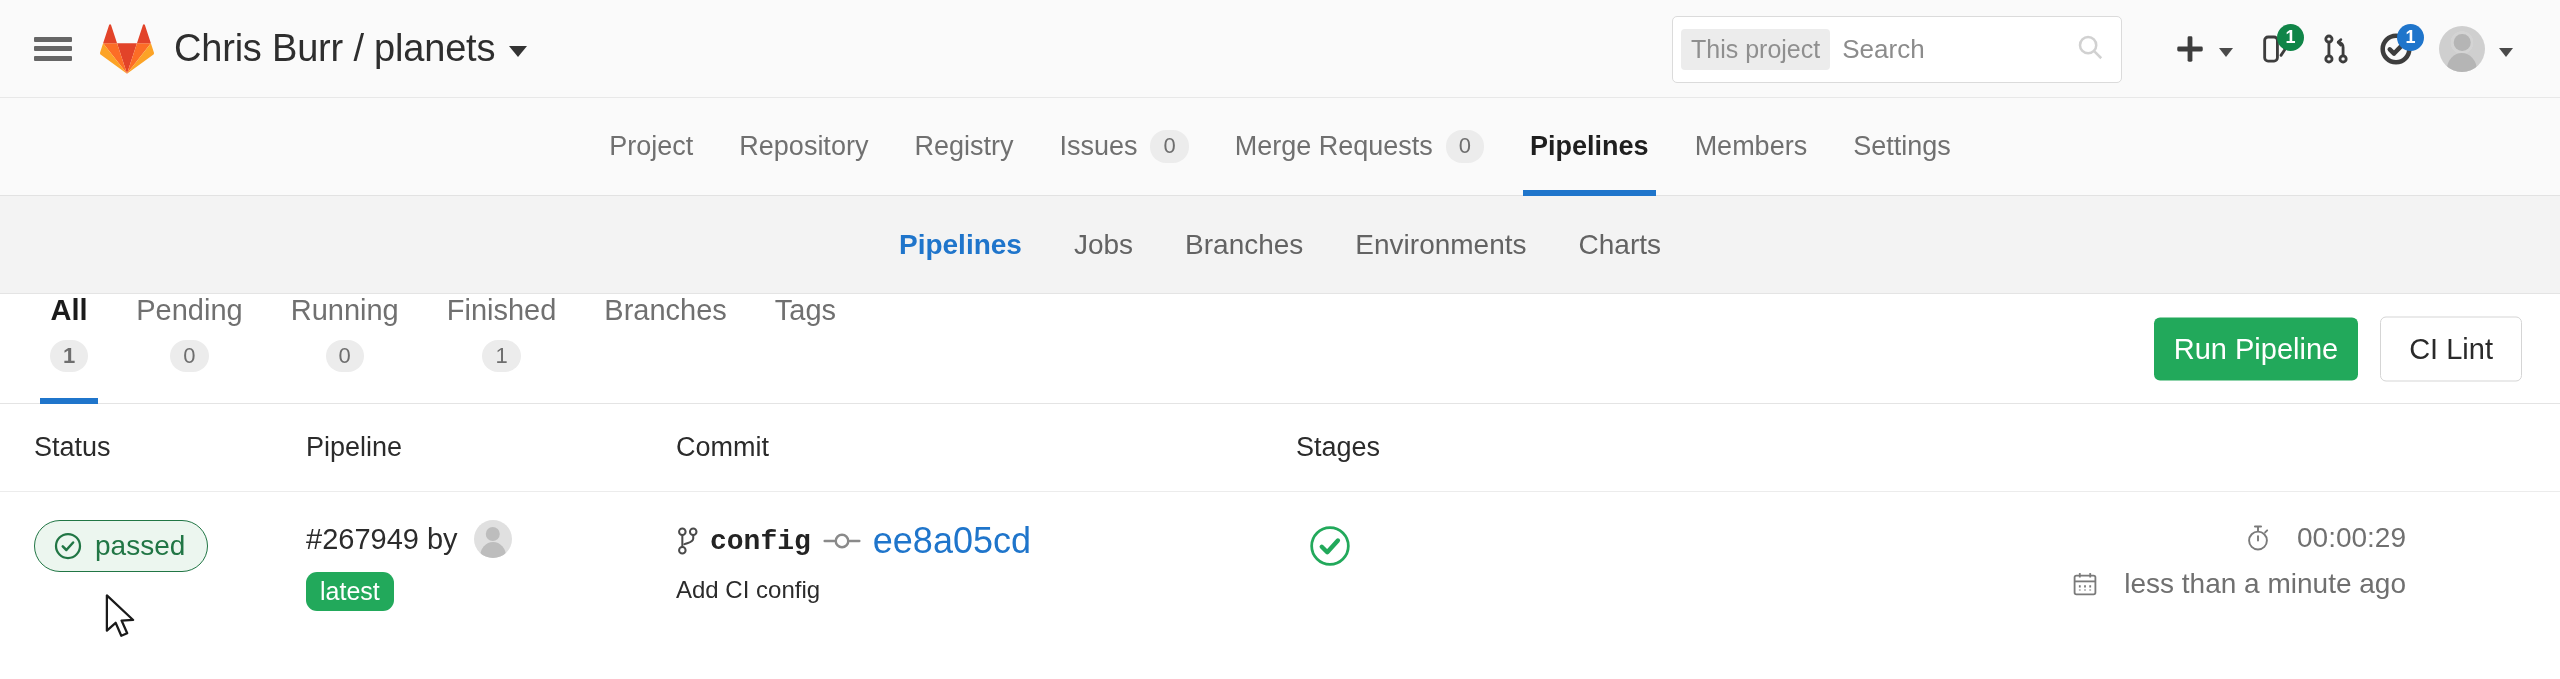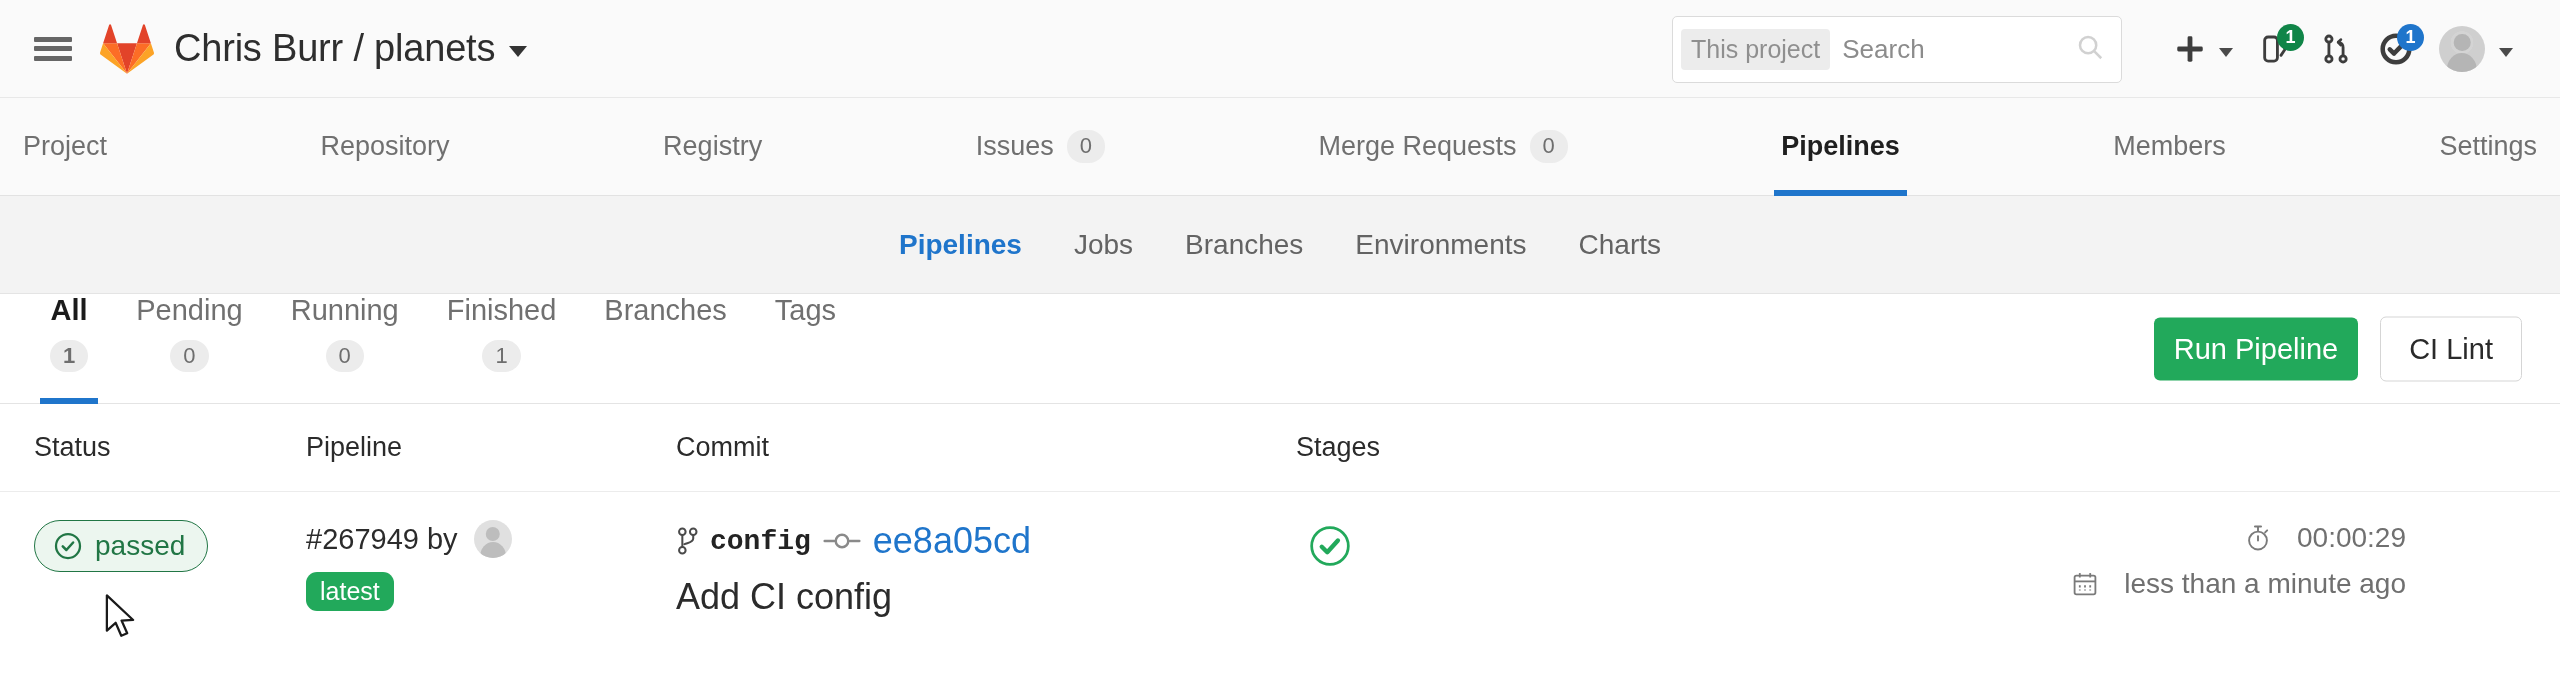--- a/index.html
+++ b/index.html
@@ -127,21 +127,21 @@
     transform: translateX(-50%);
   }
 
   
   .projnav {
     height: 98px;
     background: #fafafa;
     border-bottom: 1px solid #e2e2e2;
     display: flex;
     align-items: center;
-    justify-content: space-between;
+    justify-content: center;
     gap: 0;
   }
   .projnav-item {
     font-size: 27px;
     color: #707070;
     padding: 0 23px;
     height: 98px;
     display: flex; align-items: center; gap: 13px;
     cursor: pointer;
     position: relative;
@@ -309,21 +309,21 @@
     color: #232323;
     font-size: 28px;
   }
   .sha-link {
     color: #1f75cb;
     text-decoration: none;
     font-size: 36px;
     cursor: pointer;
   }
   .commit-msg {
-    font-size: 36px; color: #2b2b2b; margin-top: 14px;
+    font-size: 24px; color: #2b2b2b; margin-top: 14px;
   }
 
   .stages-cell { padding-top: 4px; padding-left: 12px; }
 
   .meta-cell {
     display: flex; flex-direction: column; align-items: flex-end;
     padding-right: 116px; padding-top: 2px;
   }
   .meta-line {
     display: flex; align-items: center; gap: 26px;

